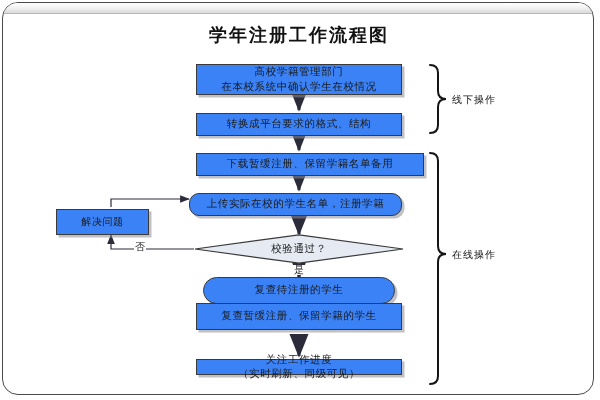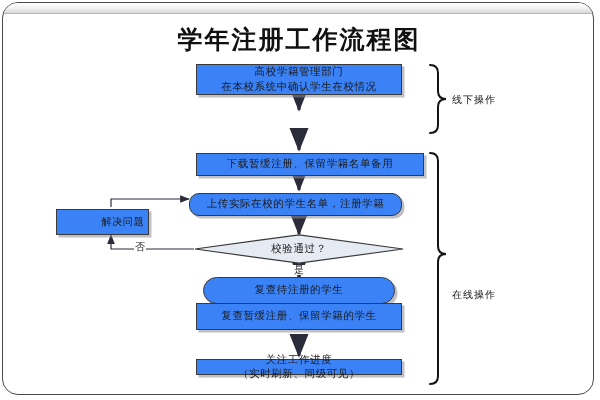--- a/index.html
+++ b/index.html
@@ -40,21 +40,21 @@
     background: linear-gradient(to bottom, #ffffff 0%, #f2f2f2 45%, #d9d9d9 92%, #8d8d8d 100%);
   }
 
   
   .title {
     position: absolute;
     left: 0;
     top: 20px;
     width: 592px;
     text-align: center;
-    font-size: 25px;
+    font-size: 18px;
     font-weight: bold;
     letter-spacing: 2px;
     color: #111111;
     font-family: "Liberation Serif", "DejaVu Serif", serif;
     white-space: nowrap;
   }
 
   
   .node {
     position: absolute;
@@ -70,21 +70,20 @@
     font-size: 10.5px;
     line-height: 1.35;
     letter-spacing: 0.6px;
     font-family: "Liberation Serif", "DejaVu Serif", serif;
   }
   .node.rounded {
     border-radius: 999px;
   }
   .node.small {
     font-size: 10px;
-    justify-content: flex-end;
   }
   .node-text { display: block; padding: 0 4px; }
   .node-text .l2 { display: block; }
 
   
   .diamond-wrap {
     position: absolute;
   }
   .diamond-wrap svg { display: block; overflow: visible; }
   .diamond-label {
@@ -170,20 +169,23 @@
       <path d="M427,150 q8,0 8,8 L435,243 q0,8 8,8 q-8,0 -8,8 L435,373 q0,8 -8,8" fill="none" stroke="#141414" stroke-width="2" stroke-linecap="round"></path>
     </svg>
 
     <div class="node" style="left:193px; top:61px; width:206px; height:31px;">
       <span class="node-text">
         <span>高校学籍管理部门</span>
         <span class="l2">在本校系统中确认学生在校情况</span>
       </span>
     </div>
 
+    <div class="node" style="left:193px; top:110px; width:206px; height:23px;">
+      <span class="node-text">转换成平台要求的格式、结构</span>
+    </div>
 
     <div class="node" style="left:193px; top:150px; width:228px; height:23px;">
       <span class="node-text">下载暂缓注册、保留学籍名单备用</span>
     </div>
 
     <div class="node" style="left:186px; top:190px; width:213px; height:23px;border-radius:10px;">
       <span class="node-text">上传实际在校的学生名单，注册学籍</span>
     </div>
 
     <div class="diamond-wrap" style="left:191px; top:231px; width:210px; height:30px;">
@@ -209,16 +211,16 @@
       <span class="node-text">
         <span>关注工作进度</span>
         <span class="l2">（实时刷新、同级可见）</span>
       </span>
     </div>
 
     <div class="edge-label" style="left:290px; top:262px;">是</div>
     <div class="edge-label" style="left:131px; top:239px;">否</div>
 
     <div class="group-label" style="left:449px; top:90px;">线下操作</div>
-    <div class="group-label" style="left:449px; top:245px;margin-top:40px;">在线操作</div>
+    <div class="group-label" style="left:449px; top:245px;">在线操作</div>
 
   </div>
 </div>
 
 </body></html>

